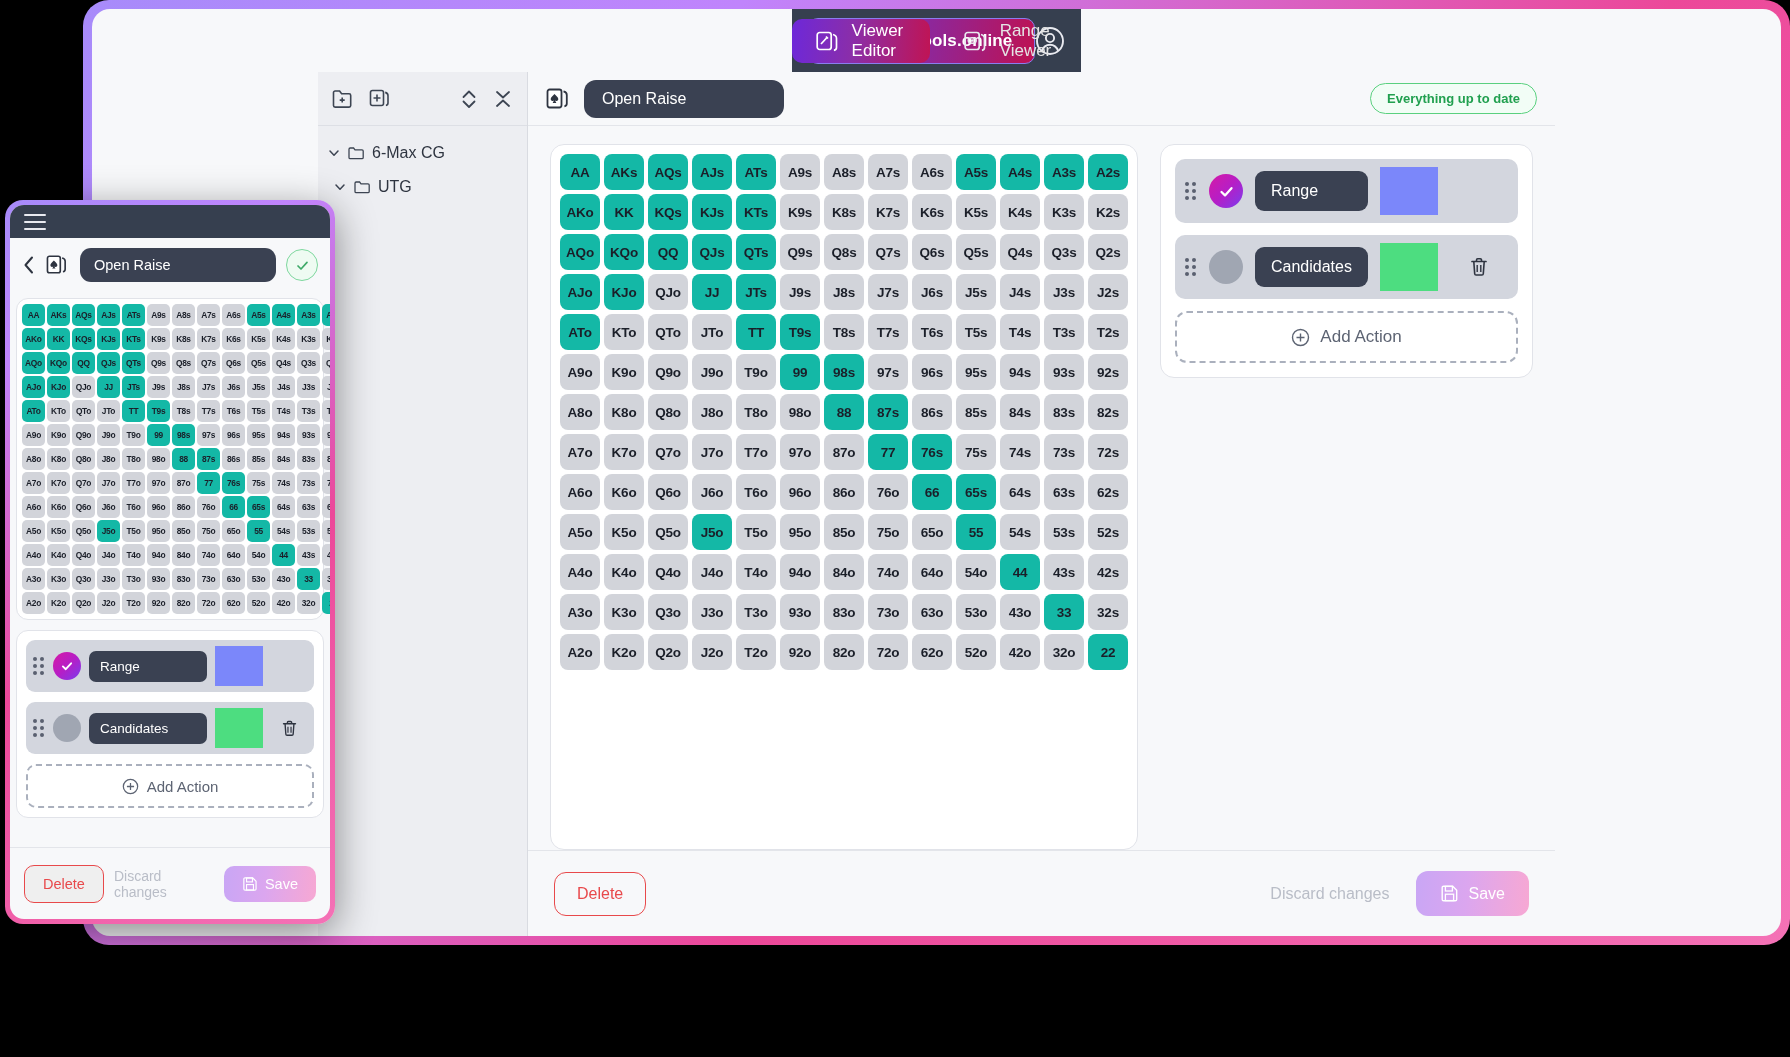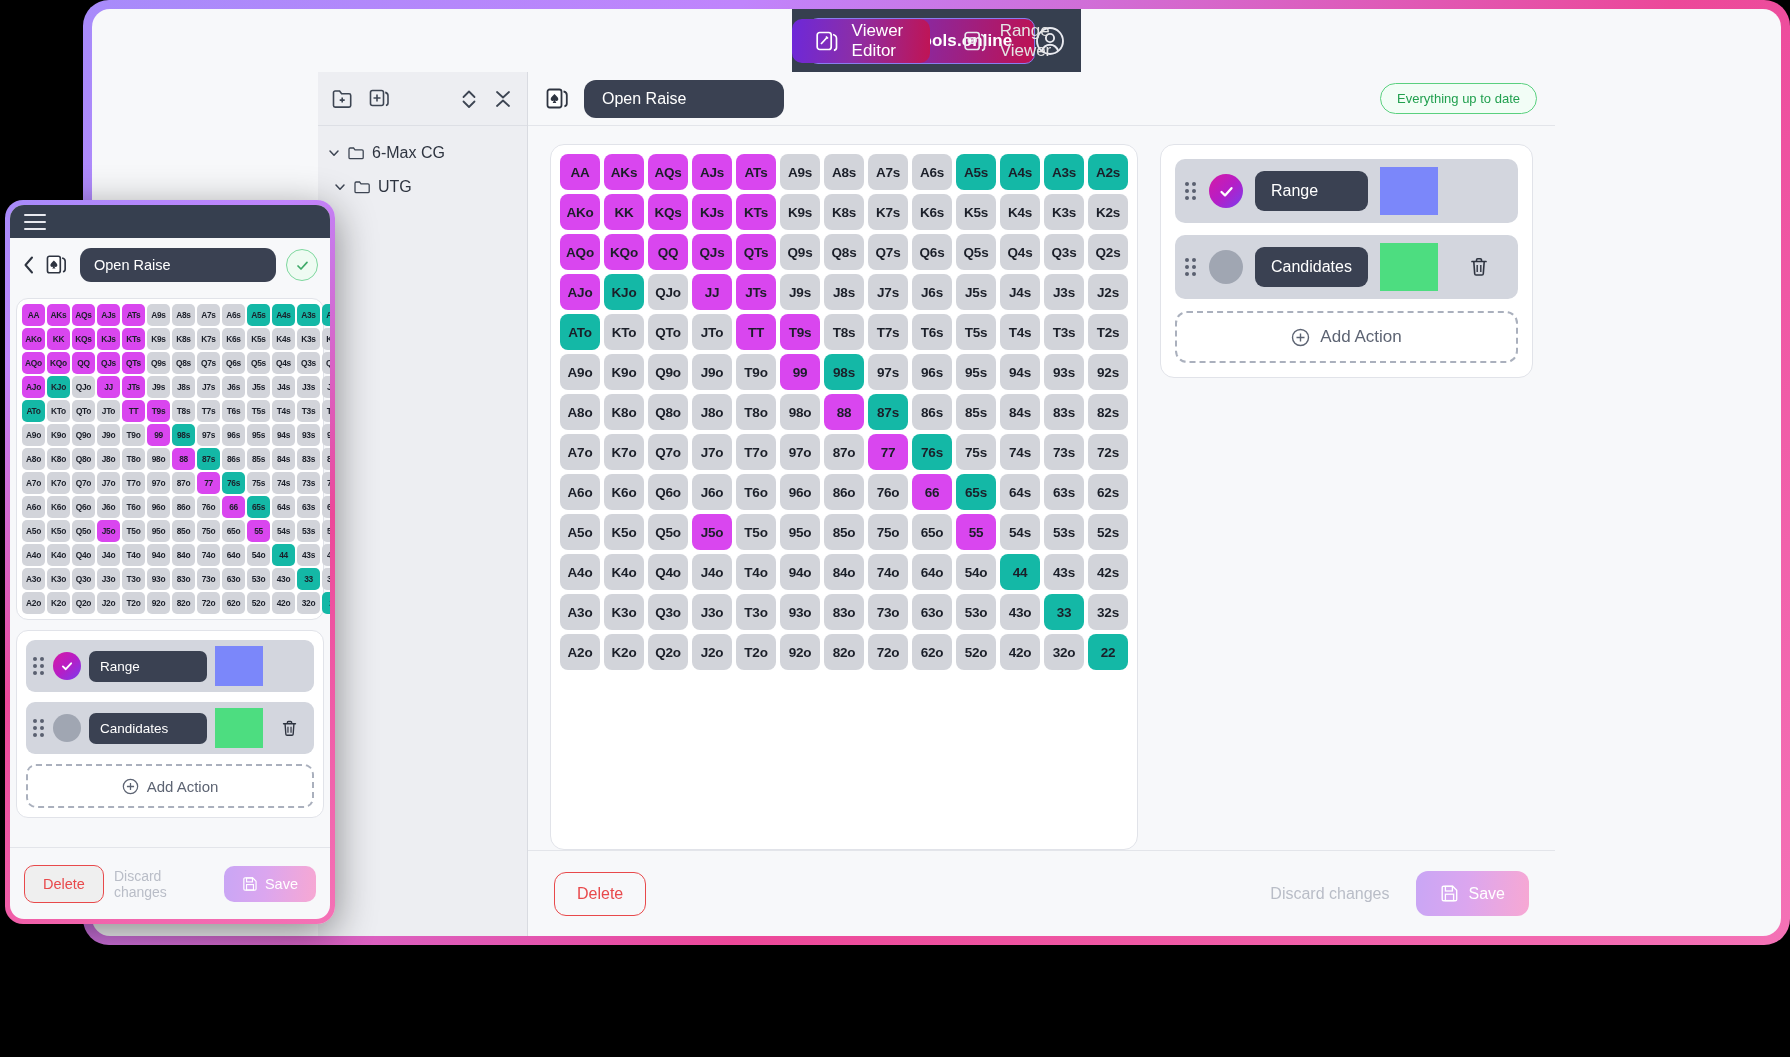--- a/index.html
+++ b/index.html
@@ -88,38 +88,38 @@
     padding: 0 18px; border-bottom:1px solid #e3e5ea; background:#f7f8fa;
   }
   .name-field {
     background:#3a4152; color:#fff; border-radius:12px;
     padding: 10px 18px; font-size:16px; min-width: 200px;
     height: 38px; display:flex; align-items:center;
   }
   .sync-pill {
     margin-left:auto; border:1px solid #5ad07f; color:#21a04f;
     background:#f2fdf6; border-radius:999px;
-    padding:7px 16px; font-size:13px;
+    padding:7px 16px; font-size:13px;font-weight:bold;
   }
 
   .main-cols { flex:1 1 auto; display:flex; gap:22px; padding:18px 22px 0 22px; min-height:0; }
 
   
   .grid-card {
     background:#fff; border:1px solid #e1e3e9; border-radius:14px;
     padding:9px; flex:0 0 auto;
   }
   .hand-grid { display:grid; grid-template-columns: repeat(13, 40px); gap:4px; }
   .cell {
     height:36px; border-radius:8px;
     display:flex; align-items:center; justify-content:center;
     font-size:13.5px; font-weight:bold; color:#1b1f29;
     letter-spacing:-.2px;
   }
-  .c-blue  { background:#d946ef; }
+  .c-blue  { background:#14b8a6; }
   .c-green { background:#14b8a6; }
   .c-grey  { background:#d2d4da; }
 
   
   .actions-card {
     background:#fff; border:1px solid #e1e3e9; border-radius:14px;
     flex:1 1 auto; padding:14px; min-width:0;
     align-self:flex-start;
   }
   .action-row {

